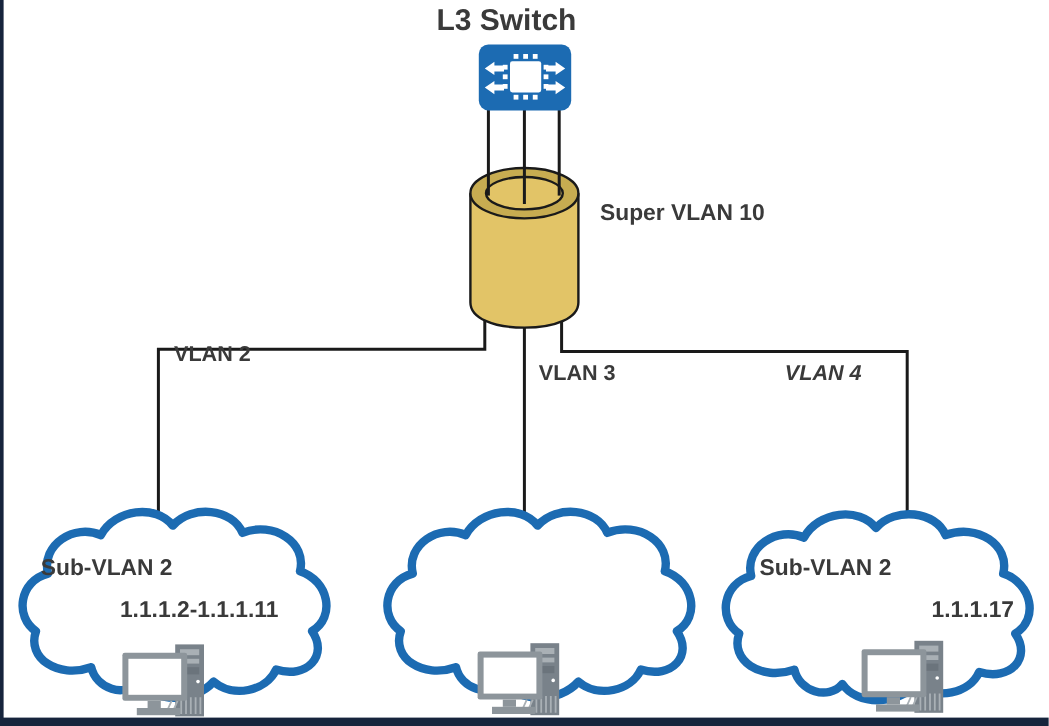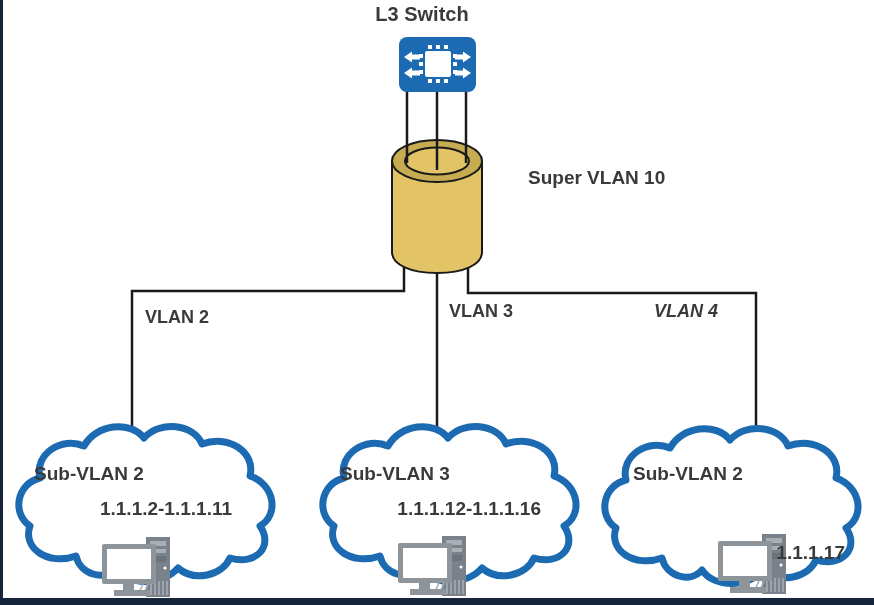--- a/index.html
+++ b/index.html
@@ -3,21 +3,21 @@
 <meta charset="utf-8">
 <style>
   html,body{margin:0;padding:0;}
   body{font-family:"Liberation Sans",sans-serif;background:#ffffff;}
   #stage{position:relative;width:874px;height:605px;background:#ffffff;overflow:hidden;}
   .edge{position:absolute;background:var(--border-navy,#16243c);}
   #edge-left{left:0;top:0;width:3px;height:605px;}
   #edge-bottom{left:0;top:598px;width:874px;height:7px;}
   svg{position:absolute;left:0;top:0;}
   .lbl{position:absolute;color:var(--text-color,#3a3a3a);font-weight:bold;white-space:nowrap;}
-  .title{font-size:20px;}
+  .title{font-size:25px;}
   .sv{font-size:19px;line-height:24px;}
   .vlan{font-size:18px;}
   .cloud-name{font-size:19px;}
   .cloud-range{font-size:19px;text-align:right;}
   .wire{stroke:var(--line-color,#1a1a1a);stroke-width:2.5;fill:none;}
   .blue-fill{fill:var(--device-blue,#1c6bb2);}
   .white-part{fill:#ffffff;}
   .gold{fill:var(--cylinder-gold,#e2c467);stroke:var(--line-color,#1a1a1a);stroke-width:2;}
   .gold-dark{fill:var(--cylinder-ring,#c7ac51);stroke:var(--line-color,#1a1a1a);stroke-width:2;}
   .cloud-shape{fill:#ffffff;stroke:var(--cloud-blue,#1c6bb2);stroke-width:7;stroke-linejoin:round;}
@@ -100,31 +100,29 @@
     <g>
       <use href="#pc" transform="translate(102,537)"></use>
       <use href="#pc" transform="translate(398,536)"></use>
       <use href="#pc" transform="translate(718,534)"></use>
     </g>
   </svg>
 
   <div class="lbl title" style="left:322px;top:3px;width:200px;text-align:center;">L3 Switch</div>
 
   <div style="position:absolute;left:500px;top:166px;">
-    <div class="lbl sv" style="position:static;margin-left:28px;">Super VLAN 10</div>
+    <div class="lbl sv" style="position:static;">Super VLAN 10</div>
   </div>
 
-  <div class="lbl vlan" style="left:145px;top:307px;">VLAN 2</div>
+  <div class="lbl vlan" style="left:145px;top:285px;">VLAN 2</div>
   <div class="lbl vlan" style="left:449px;top:301px;">VLAN 3</div>
   <div class="lbl vlan" style="left:654px;top:301px;font-style:italic;">VLAN 4</div>
 
   <div class="lbl cloud-name" style="left:34px;top:463px;width:200px;">Sub-VLAN 2</div>
   <div class="lbl cloud-range" style="left:32px;top:498px;width:200px;">1.1.1.2-1.1.1.11</div>
 
-  <div class="lbl cloud-name" style="left:340px;top:463px;width:200px;">Sub-VLAN 3</div>
-  <div class="lbl cloud-range" style="left:341px;top:498px;width:200px;">1.1.1.12-1.1.1.16</div>
 
   <div class="lbl cloud-name" style="left:633px;top:463px;width:200px;">Sub-VLAN 2</div>
-  <div class="lbl cloud-range" style="left:645px;top:498px;width:200px;margin-top:44px;">1.1.1.17</div>
+  <div class="lbl cloud-range" style="left:645px;top:498px;width:200px;">1.1.1.17</div>
 
   <div id="edge-left" class="edge"></div>
   <div id="edge-bottom" class="edge"></div>
 </div>
 
 </body></html>

